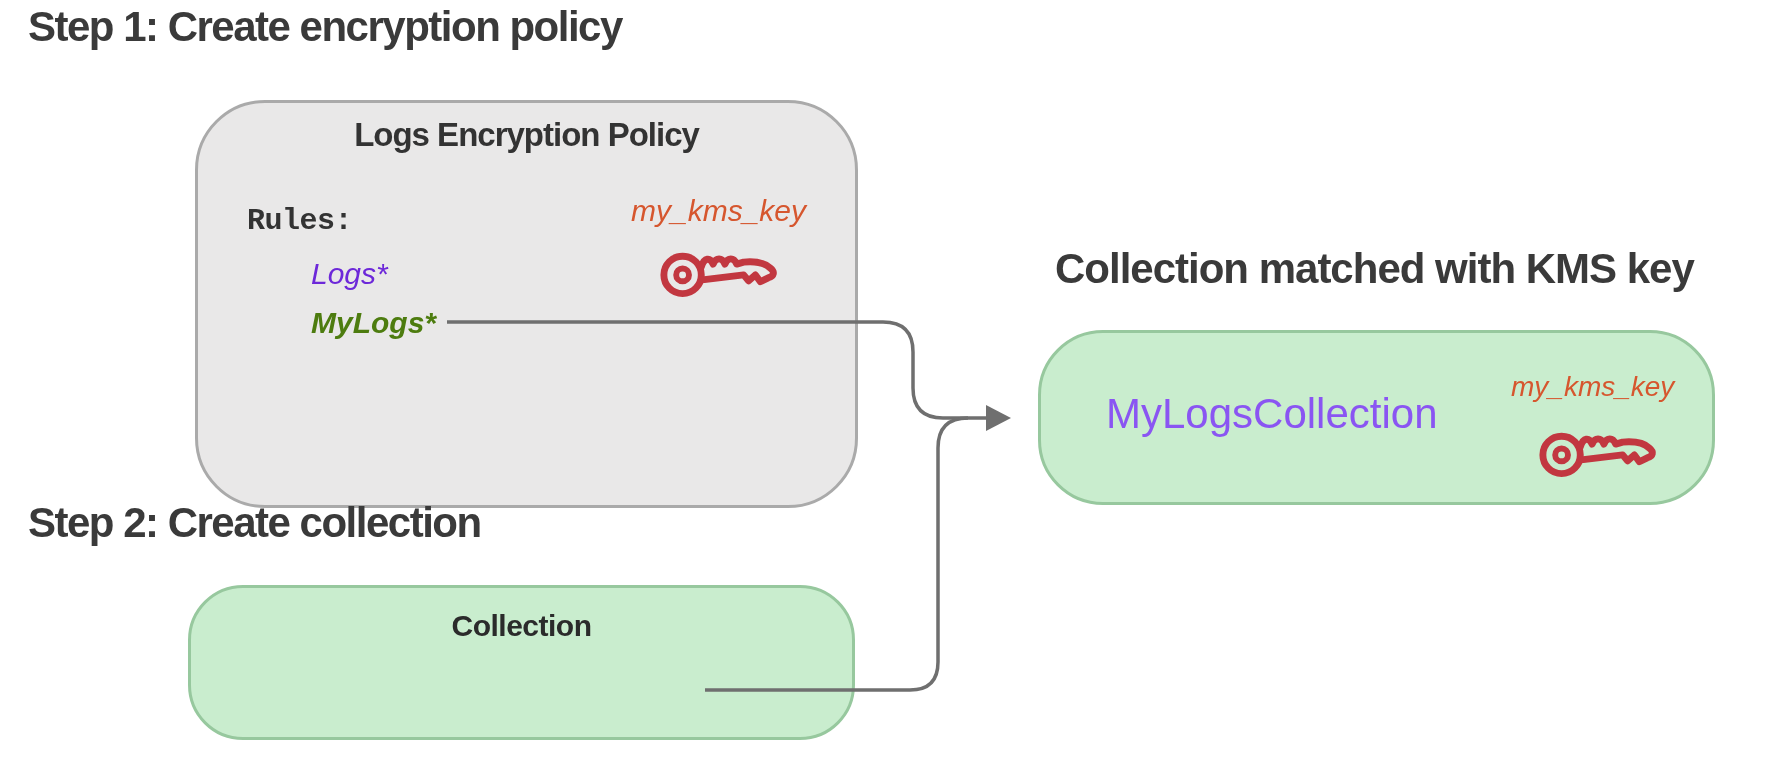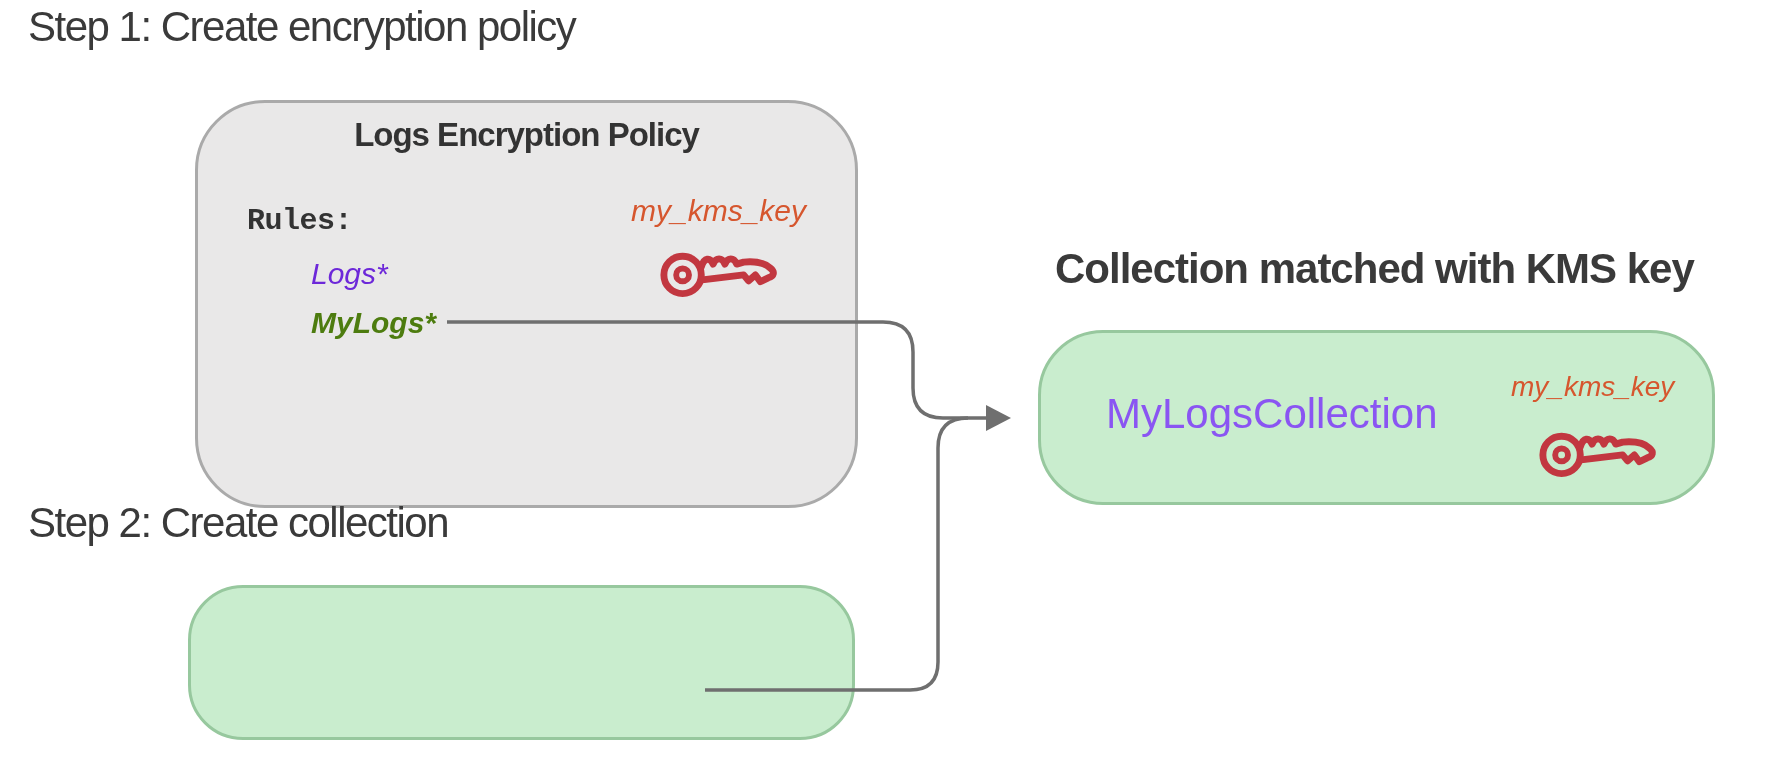--- a/index.html
+++ b/index.html
@@ -5,21 +5,21 @@
   html,body{margin:0;padding:0;background:#ffffff;}
   #canvas{
     position:relative;
     width:1778px;height:782px;
     background:#ffffff;
     font-family:"Liberation Sans","DejaVu Sans",sans-serif;
     overflow:hidden;
   }
   .abs{position:absolute;}
   .step-title{
-    font-size:42px;font-weight:normal;color:#3a3a3a;
+    font-size:42px;font-weight:bold;color:#3a3a3a;
     letter-spacing:-1.5px;white-space:nowrap;line-height:1;
   }
   .section-title{
     font-size:42px;font-weight:bold;color:#3a3a3a;
     letter-spacing:-1px;white-space:nowrap;line-height:1;
   }
   .box{
     position:absolute;box-sizing:border-box;
   }
   .policy-box{
@@ -82,20 +82,21 @@
     <svg class="abs" style="left:458px;top:130px;" width="128" height="70" viewBox="0 0 130 70">
       <circle cx="27" cy="42" r="19" fill="none" stroke="#c23740" stroke-width="7"></circle>
       <circle cx="27" cy="42" r="6.5" fill="none" stroke="#c23740" stroke-width="6"></circle>
       <path fill="none" stroke="#c23740" stroke-width="7" stroke-linecap="round" stroke-linejoin="round" d="M46,34 C49,24 55,24 58,31 C61,24 67,24 70,31 C73,24 79,24 82,31 L89,29 C101,28 111,30 116,35 C121,39 120,43 114,45 L106,49 L101,42 L94,48 L89,42 L47,47"></path>
     </svg>
   </div>
 
   <div class="abs step-title" style="left:28px;top:502px;">Step 2: Create collection</div>
 
   <div class="box collection-box">
+    <div class="abs name-label" style="left:0;top:23px;width:100%;text-align:center;">Collection</div>
   </div>
 
   <div class="abs section-title" style="left:1055px;top:248px;">Collection matched with KMS key</div>
 
   <div class="box matched-box">
     <div class="abs big-collection-name" style="left:65px;top:60px;">MyLogsCollection</div>
     <div class="abs kms-label" style="left:470px;top:40px;font-size:28px;">my_kms_key</div>
 
     <svg class="abs" style="left:494px;top:80px;" width="128" height="70" viewBox="0 0 130 70">
       <circle cx="27" cy="42" r="19" fill="none" stroke="#c23740" stroke-width="7"></circle>

